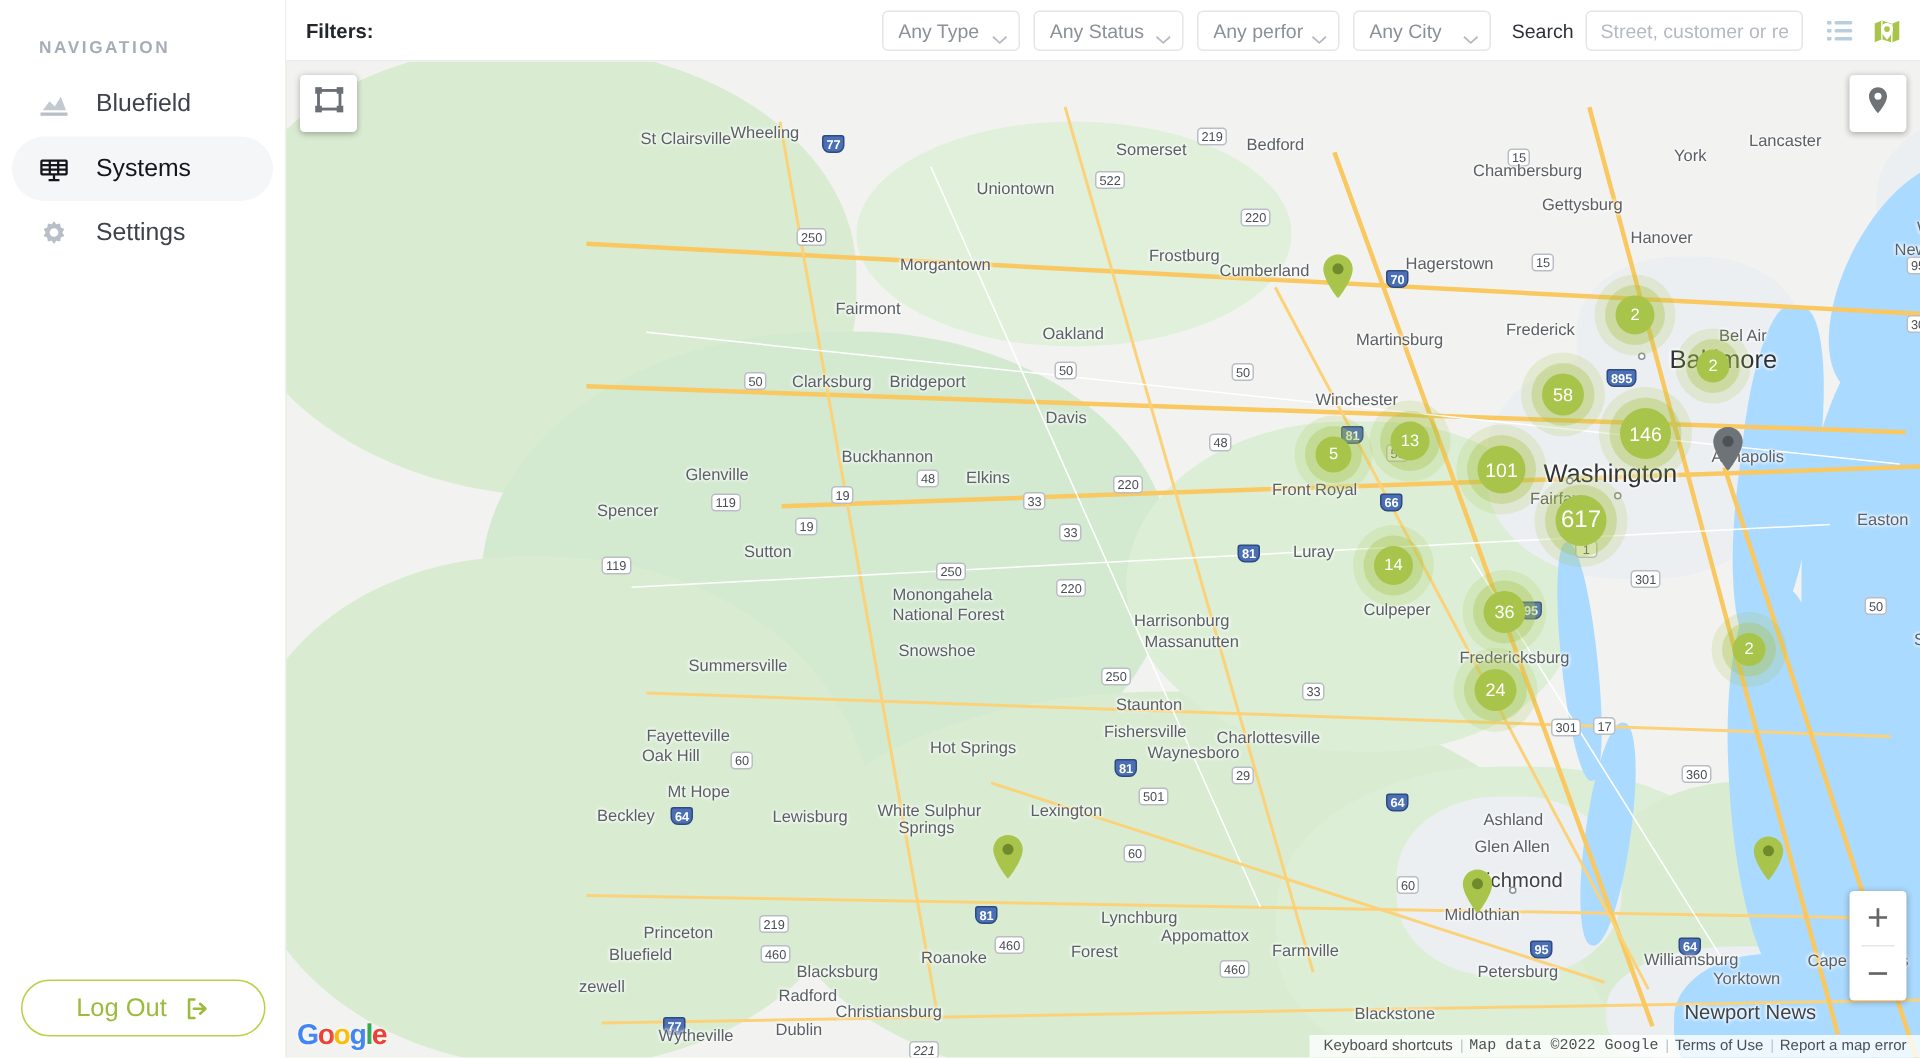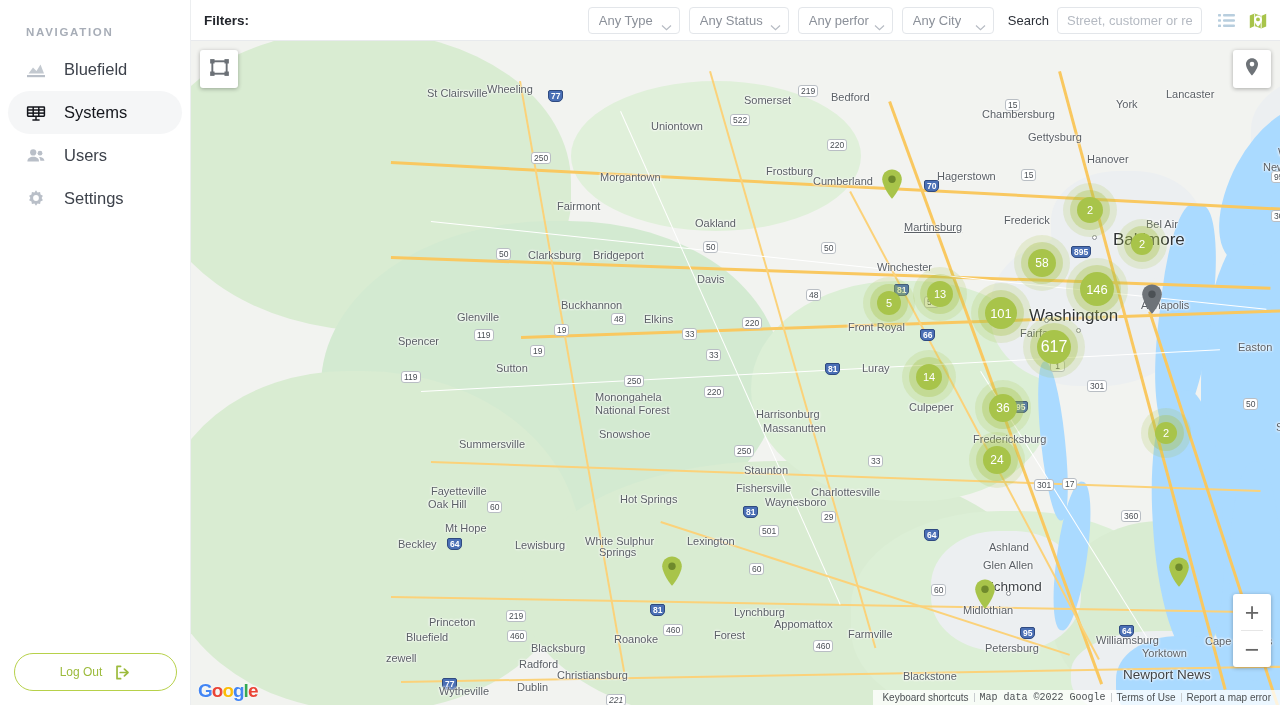--- a/index.html
+++ b/index.html
@@ -49,21 +49,21 @@
   .nav-item.active .nav-label { color: #14161c; }
 
   .logout {
     position: absolute; left: 14px; bottom: 14px;
     width: 163px; height: 38px;
     border: 1.6px solid #b7d14a; border-radius: 19px;
     background: #ffffff;
     display: flex; align-items: center; justify-content: center; gap: 12px;
     cursor: pointer;
   }
-  .logout-label { font-size: 12px; color: #9cbb3c; }
+  .logout-label { font-size: 17px; color: #9cbb3c; }
   .logout-ico { width: 17px; height: 17px; color: #9cbb3c; display:block; }
 
   
   .main { flex: 1 1 auto; position: relative; width: 1089px; height: 705px; }
 
   .filterbar {
     height: 41px; width: 100%;
     background: #ffffff;
     border-bottom: 1px solid #e8eaed;
     display: flex; align-items: center;
@@ -234,31 +234,20 @@
             <line x1="1.6" y1="10.1" x2="18.4" y2="10.1"></line>
             <line x1="7.2" y1="4" x2="7.2" y2="13.2"></line>
             <line x1="12.8" y1="4" x2="12.8" y2="13.2"></line>
             <line x1="10" y1="13.2" x2="10" y2="17"></line>
             <line x1="6.4" y1="17" x2="13.6" y2="17"></line>
           </svg>
         </span>
         <span class="nav-label">Systems</span>
       </div>
 
-      <div class="nav-item">
-        <span class="nav-ico">
-          <svg viewBox="0 0 20 20" width="20" height="20" fill="currentColor">
-            <circle cx="7.2" cy="6.4" r="3.1"></circle>
-            <circle cx="14" cy="7.2" r="2.4"></circle>
-            <path d="M1.4 15.4c0-3.1 2.6-4.6 5.8-4.6s5.8 1.5 5.8 4.6z"></path>
-            <path d="M13 10.9c2.9 0 5.4 1.2 5.4 3.9h-4.1c0-1.6-.5-2.9-1.3-3.9z"></path>
-          </svg>
-        </span>
-        <span class="nav-label">Users</span>
-      </div>
 
       <div class="nav-item">
         <span class="nav-ico">
           <svg viewBox="0 0 20 20" width="20" height="20" fill="currentColor">
             <path d="M10 1.3l1.5 2.2 2.6-.5.4 2.6 2.4 1.1-1.3 2.3 1.3 2.3-2.4 1.1-.4 2.6-2.6-.5L10 16.7l-1.5-2.2-2.6.5-.4-2.6-2.4-1.1L4.4 9 3.1 6.7l2.4-1.1.4-2.6 2.6.5z"></path>
             <circle cx="10" cy="9" r="2.9" fill="#fff"></circle>
           </svg>
         </span>
         <span class="nav-label">Settings</span>
       </div>
@@ -468,21 +457,21 @@
             <div class="mlabel" style="left: 896px; top: 112px;">Hanover</div>
             <div class="mlabel" style="left: 1087px; top: 105px;">Wilmington</div>
             <div class="mlabel" style="left: 1072px; top: 120px;">Newark</div>
             <div class="mlabel" style="left: 622px; top: 134px;">Cumberland</div>
             <div class="mlabel" style="left: 575px; top: 124px;">Frostburg</div>
             <div class="mlabel" style="left: 746px; top: 129px;">Hagerstown</div>
             <div class="mlabel" style="left: 409px; top: 130px;">Morgantown</div>
             <div class="mlabel" style="left: 366px; top: 159px;">Fairmont</div>
             <div class="mlabel" style="left: 955px; top: 177px;">Bel Air</div>
             <div class="mlabel" style="left: 813px; top: 173px;">Frederick</div>
-            <div class="mlabel" style="left: 713px; top: 180px; text-decoration: underline;">Martinsburg</div>
+            <div class="mlabel" style="left: 713px; top: 180px;">Martinsburg</div>
             <div class="mlabel" style="left: 504px; top: 176px;">Oakland</div>
             <div class="mlabel" style="left: 337px; top: 208px;">Clarksburg</div>
             <div class="mlabel" style="left: 402px; top: 208px;">Bridgeport</div>
             <div class="mlabel big" style="left: 922px; top: 189px;">Baltimore</div>
             <div class="mlabel" style="left: 686px; top: 220px;">Winchester</div>
             <div class="mlabel" style="left: 506px; top: 232px;">Davis</div>
             <div class="mlabel" style="left: 370px; top: 258px;">Buckhannon</div>
             <div class="mlabel" style="left: 453px; top: 272px;">Elkins</div>
             <div class="mlabel" style="left: 266px; top: 270px;">Glenville</div>
             <div class="mlabel big" style="left: 838px; top: 265px;">Washington</div>

